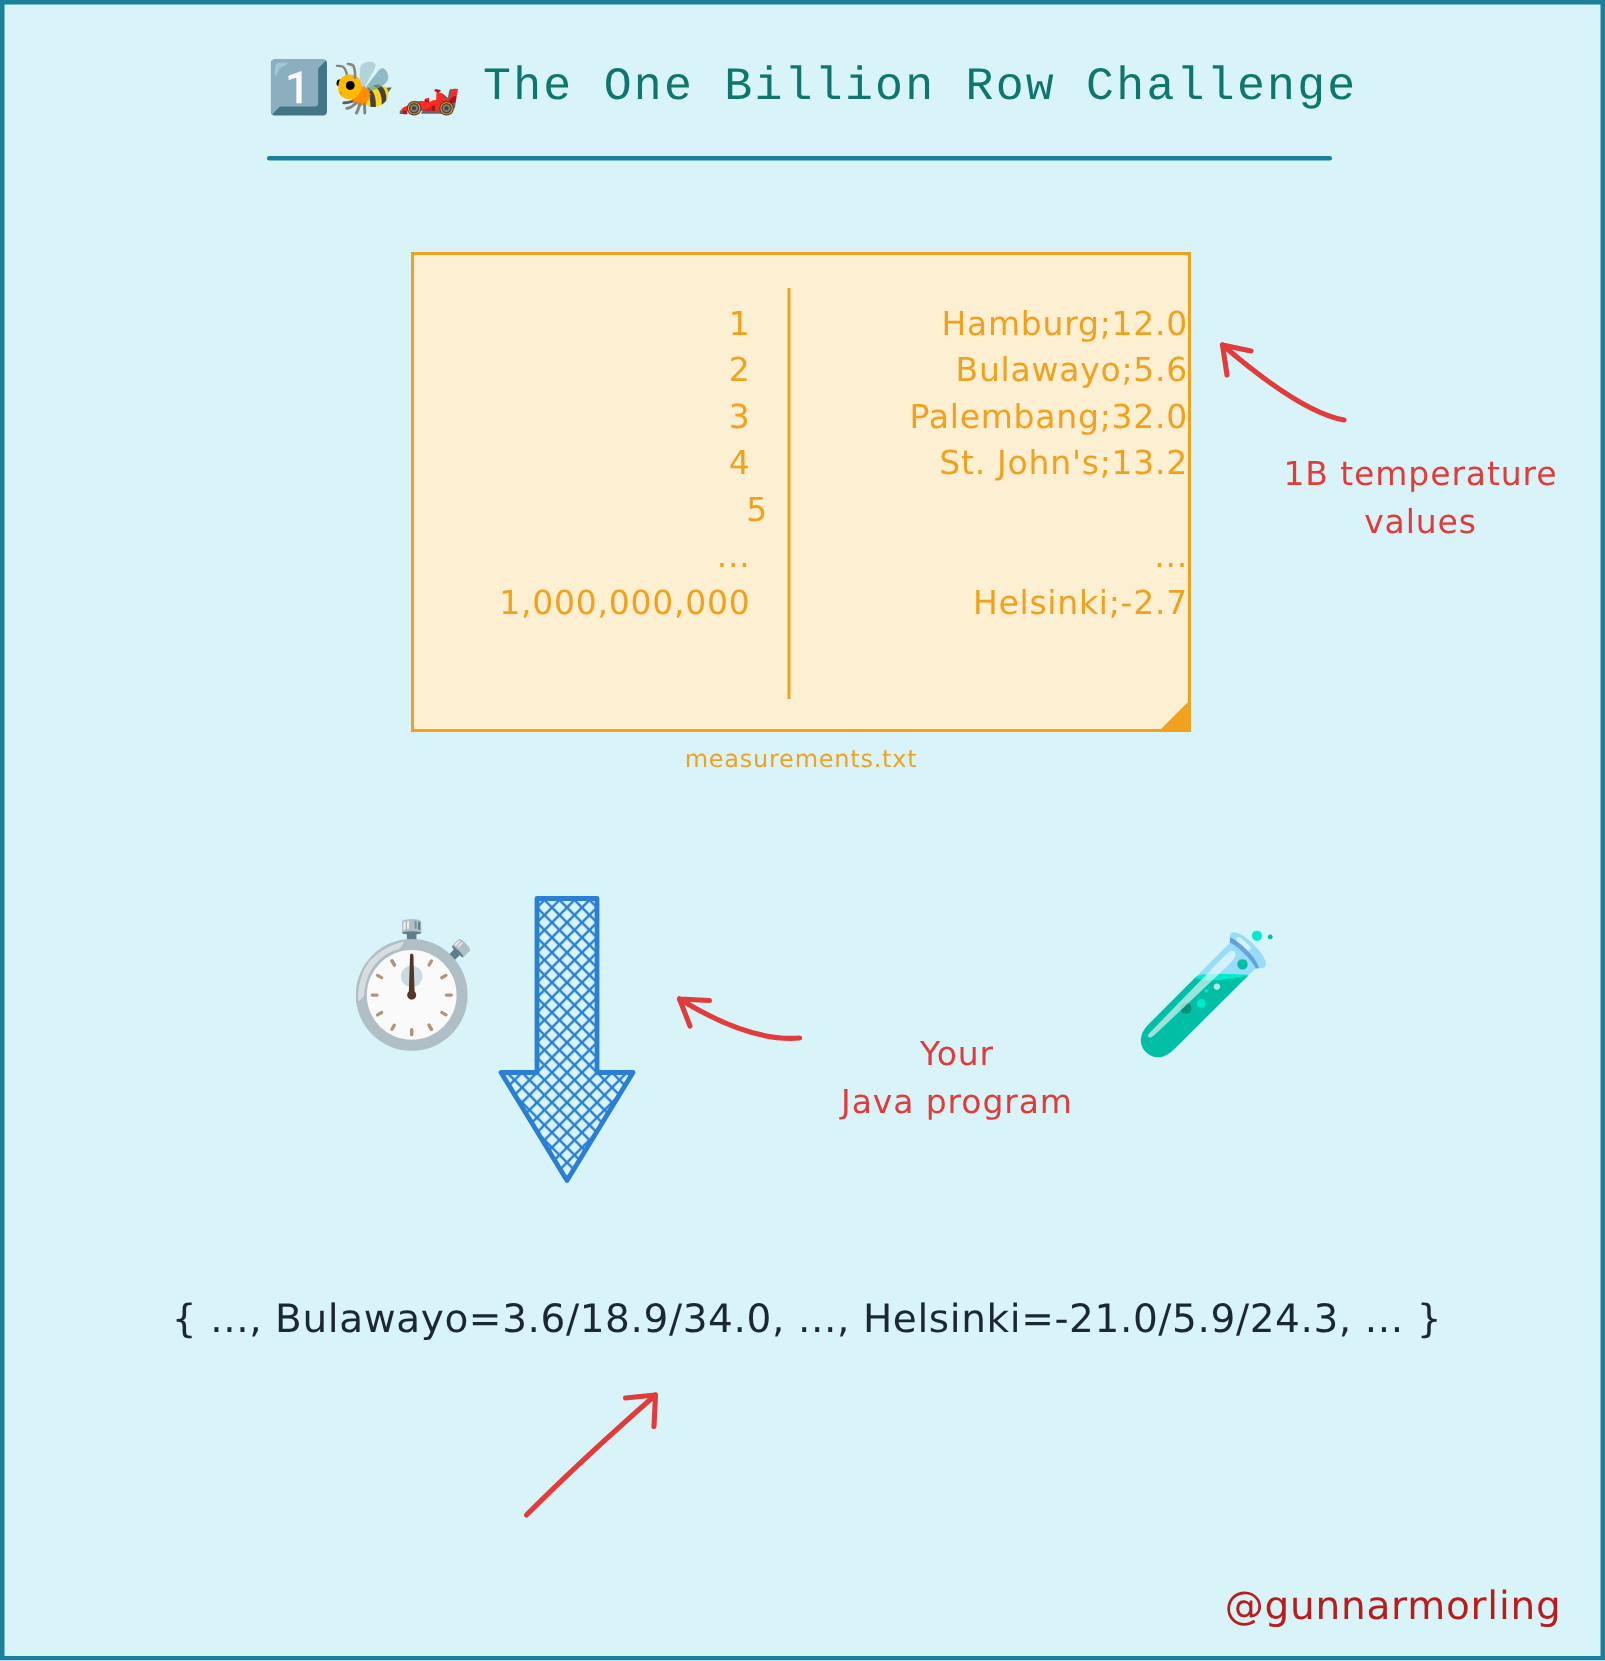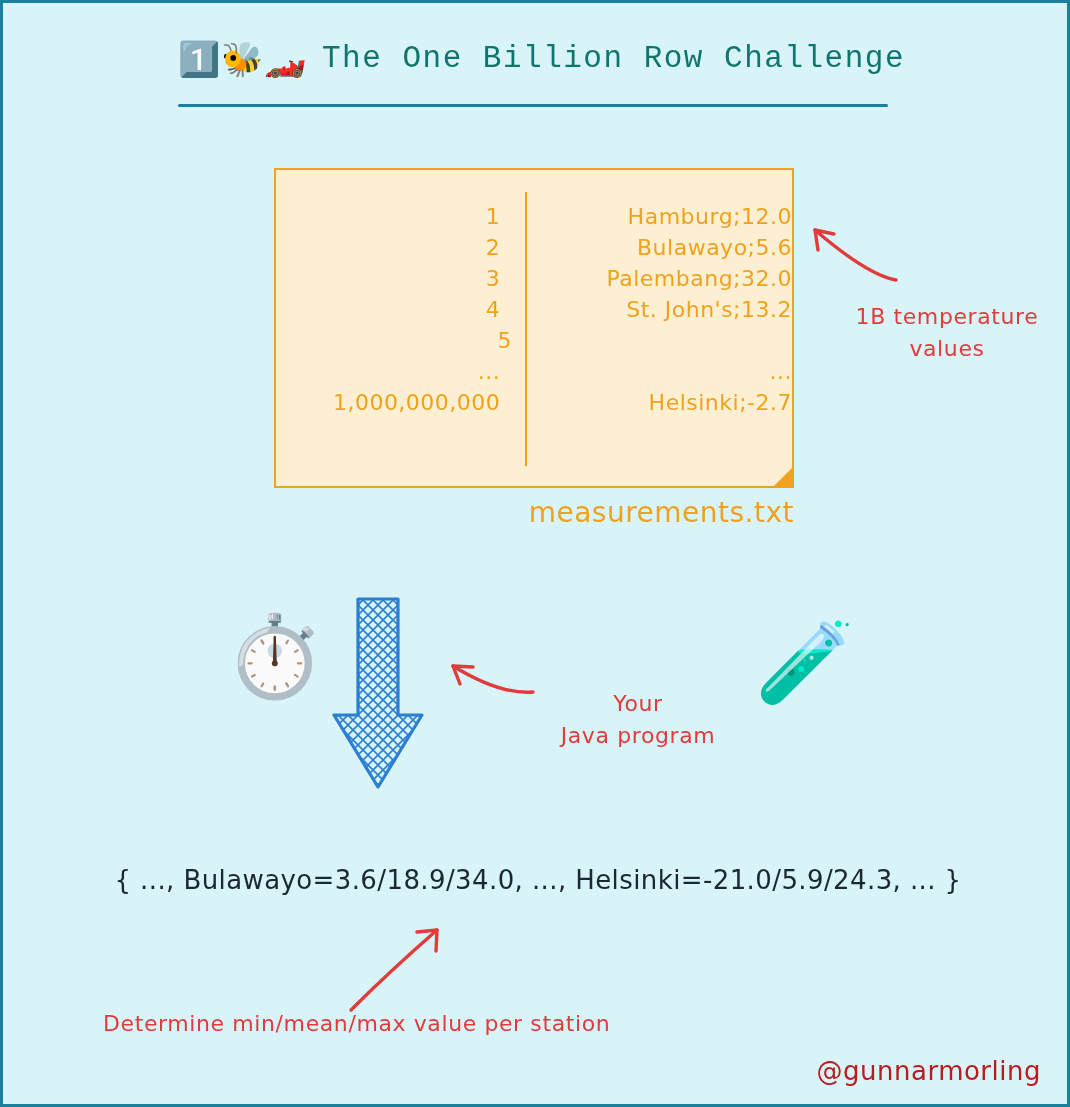--- a/index.html
+++ b/index.html
@@ -107,22 +107,22 @@
     top: 22px;
     width: 2px;
     height: 274px;
     background: #f0a11e;
   }
   .file-caption {
     position: absolute;
     left: 271px;
     top: 493px;
     width: 520px;
-    text-align: right;
-    font-size: 28px;
+    text-align: center;
+    font-size: 16px;
     color: #f0a11e;
     letter-spacing: 0.5px;
   }
 
   
   .annot {
     position: absolute;
     color: #e23b3b;
     font-size: 22px;
     line-height: 1.45;
@@ -255,16 +255,15 @@
   </div>
 
   <span class="testtube">🧪</span>
 
   <div class="result-line">{ ..., Bulawayo=3.6/18.9/34.0, ..., Helsinki=-21.0/5.9/24.3, ... }</div>
 
   <svg class="arrow-svg" id="arrow-determine" width="130" height="100" viewBox="0 0 130 100">
     <path d="M18,92 C40,70 72,40 104,12" fill="none" stroke="#e23b3b" stroke-width="3.4" stroke-linecap="round"></path>
     <path d="M104,12 L84,14 M104,12 L103,33" fill="none" stroke="#e23b3b" stroke-width="3.4" stroke-linecap="round"></path>
   </svg>
-  <div class="annot" id="annot-determine">Determine min/mean/max value per station</div>
 
   <div class="handle">@gunnarmorling</div>
 </div>
 
 </body></html>

